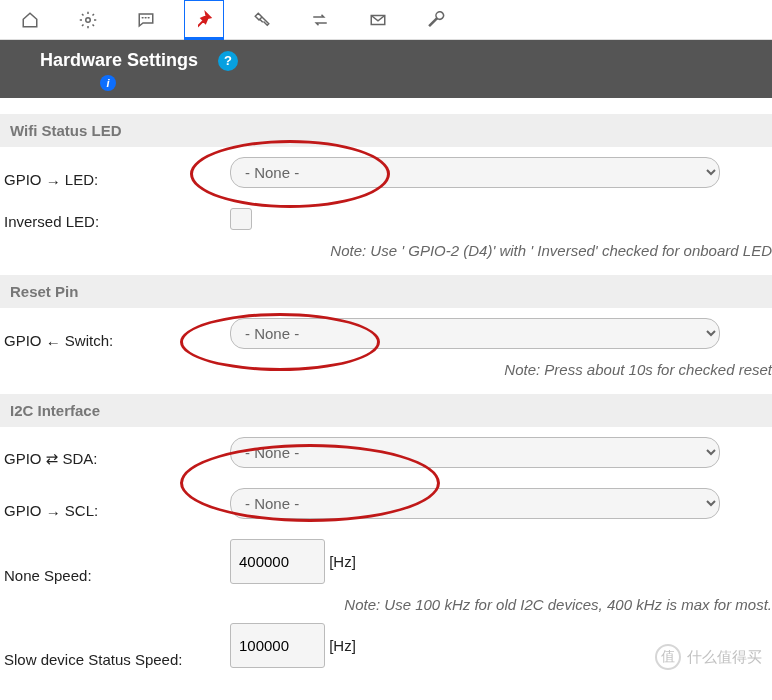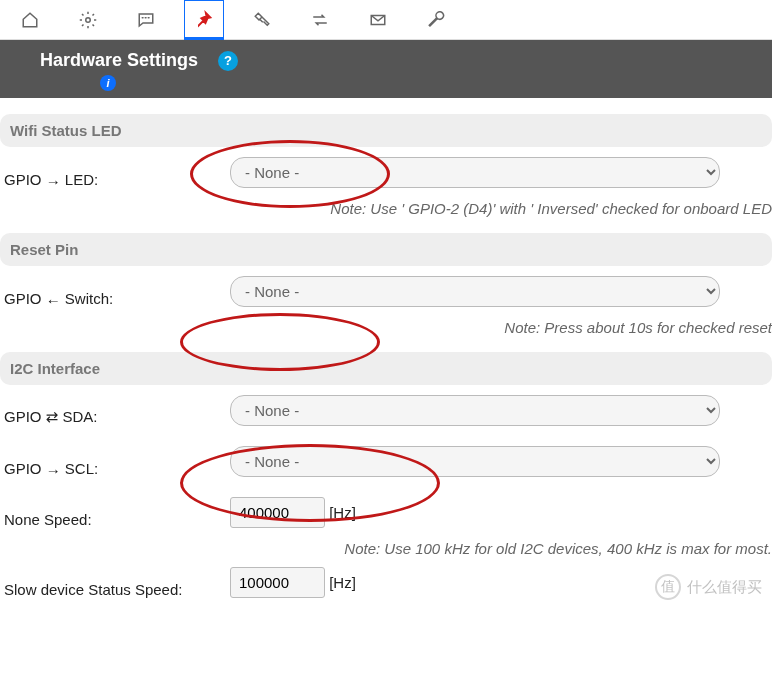--- a/index.html
+++ b/index.html
@@ -72,21 +72,20 @@
     margin-left: 60px;
     margin-top: 4px;
   }
   
   .section-title {
     background: #eee;
     font-weight: 700;
     color: #777;
     padding: 8px 10px;
     margin-top: 16px;
-    border-radius: 10px;
   }
   .section-title:first-of-type { margin-top: 10px; }
   
   .row {
     display: flex;
     align-items: flex-end;
     padding: 10px 0;
   }
   .row .label {
     flex: 0 0 230px;
@@ -105,21 +104,21 @@
     border: 1px solid #bbb;
     border-radius: 14px;
     padding: 5px 10px;
     font-size: 15px;
     color: #666;
   }
   input[type="text"].num {
     background: #f5f5f5;
     border: 1px solid #bbb;
     border-radius: 3px;
-    padding: 6px 8px;
+    padding: 13px 8px;
     font-size: 15px;
     width: 95px;
     color: #000;
   }
   .checkbox {
     width: 22px;
     height: 22px;
     border: 1px solid #bbb;
     border-radius: 3px;
     background: #f5f5f5;
@@ -224,20 +223,26 @@
 
   <div class="section-title">Wifi Status LED</div>
   <div class="row">
     <div class="label">GPIO → LED:</div>
     <div class="field">
       <select>
         <option>- None -</option>
       </select>
     </div>
   </div>
+  <div class="row">
+    <div class="label">Inversed LED:</div>
+    <div class="field">
+      <div class="checkbox"></div>
+    </div>
+  </div>
   <div class="note">Note: Use ' GPIO-2 (D4)'  with ' Inversed'  checked for onboard LED</div>
 
   <div class="section-title">Reset Pin</div>
   <div class="row">
     <div class="label">GPIO ← Switch:</div>
     <div class="field">
       <select>
         <option>- None -</option>
       </select>
     </div>

